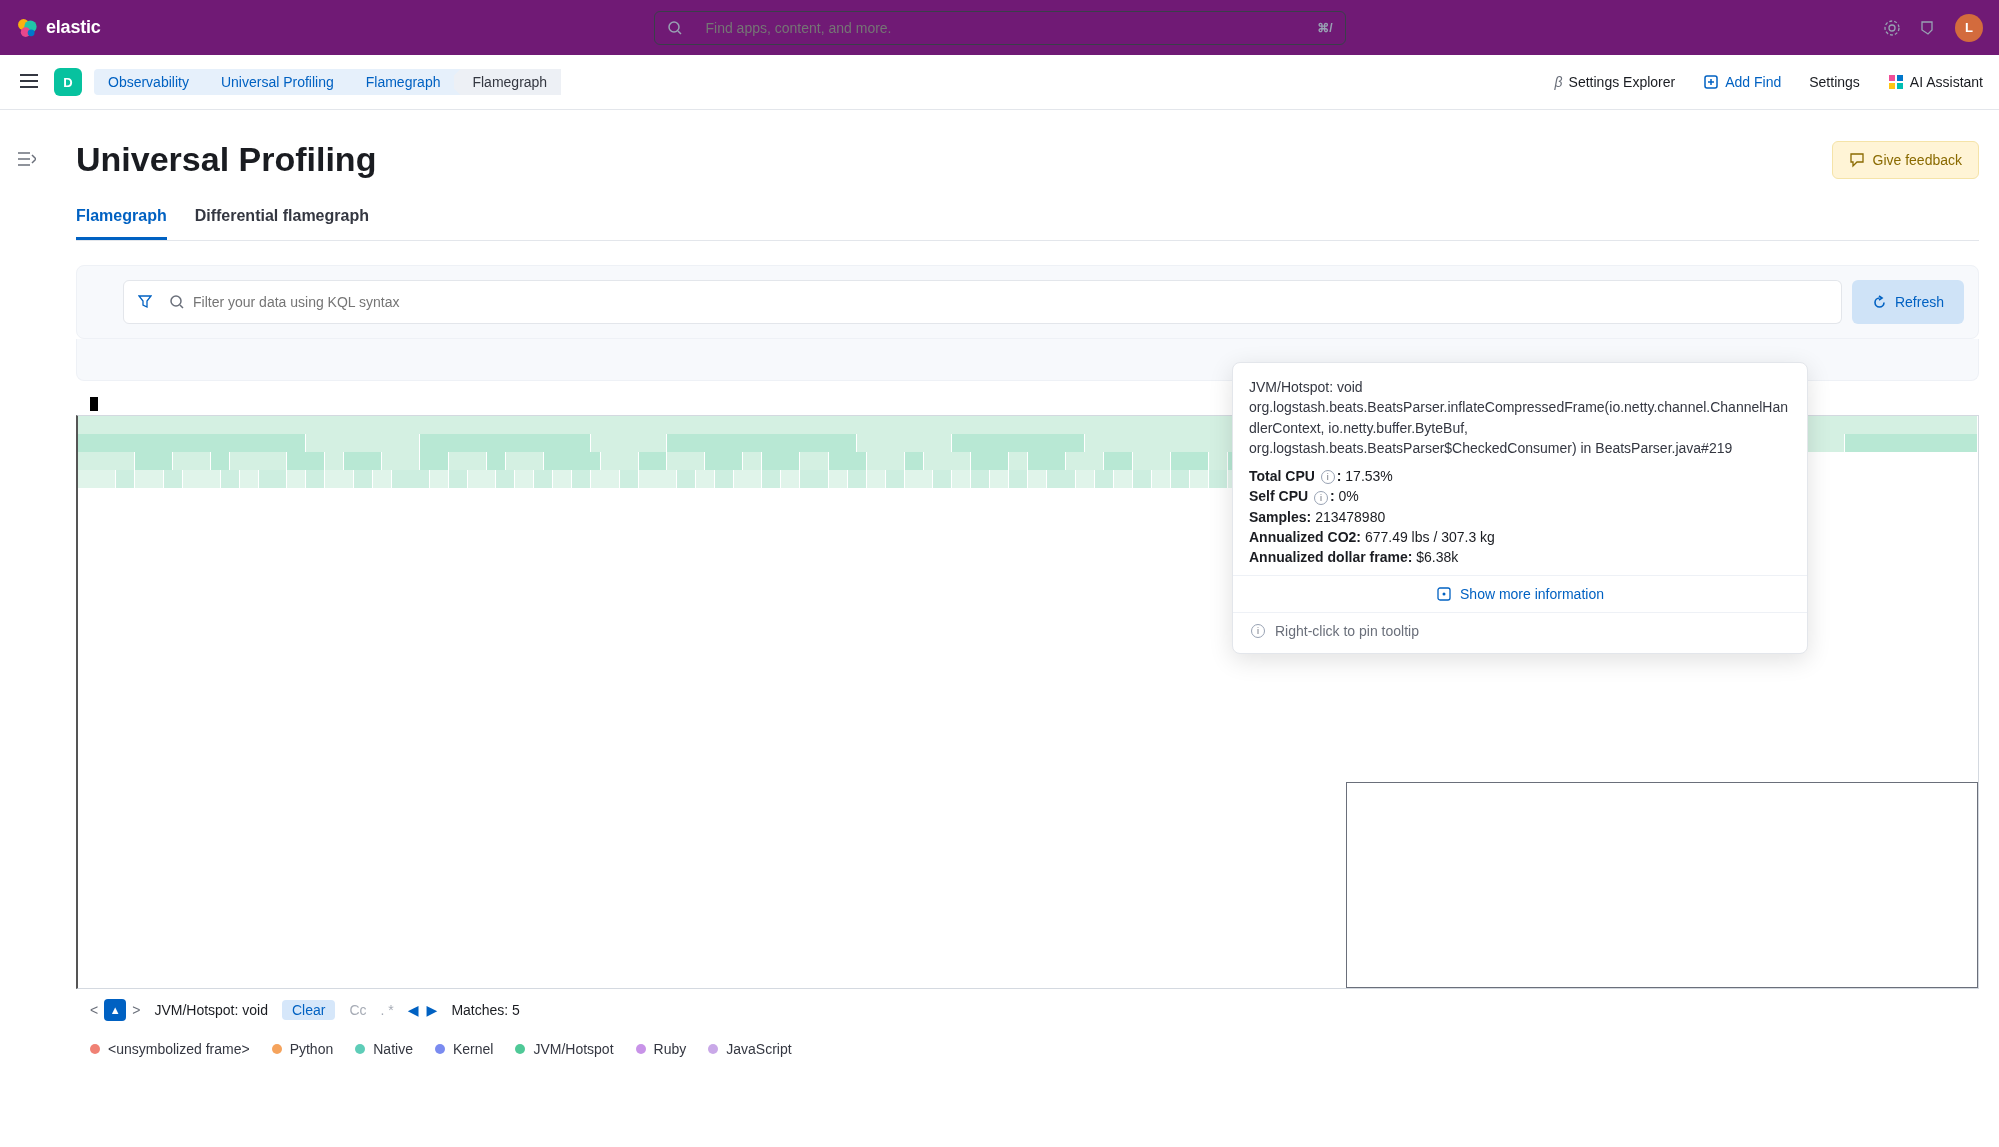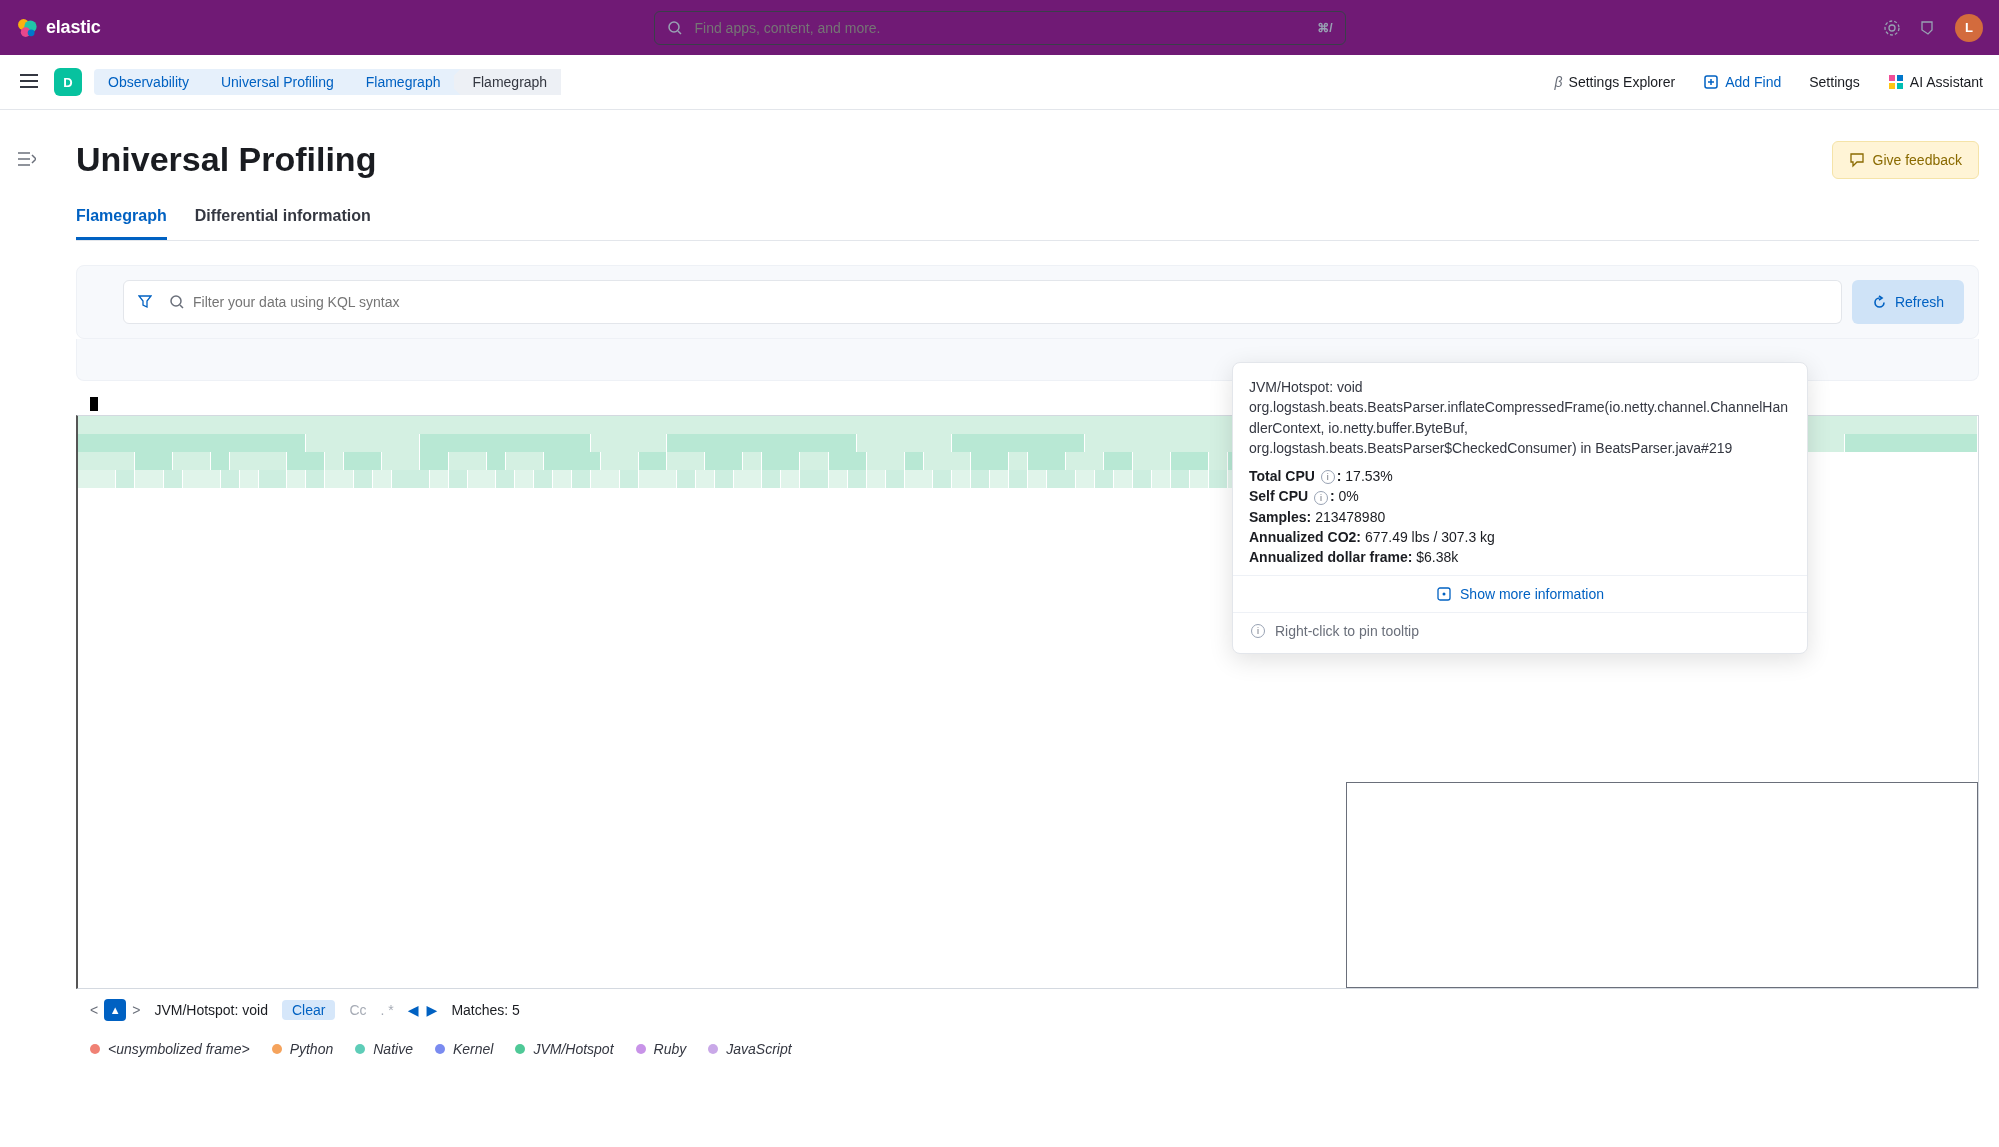--- a/index.html
+++ b/index.html
@@ -3,21 +3,21 @@
 <meta charset="utf-8">
 <style>
   * { box-sizing: border-box; margin: 0; padding: 0; }
   body { font-family: -apple-system, BlinkMacSystemFont, "Segoe UI", Helvetica, Arial, sans-serif; font-size: 14px; color: #1a1c21; background: #fff; width: 1999px; height: 1147px; position: relative; overflow: hidden; border-radius: 0 0 0 12px;}
   
   
   .top-header { background: #701a75; height: 55px; display: flex; align-items: center; padding: 0 16px; position: relative; }
   .elastic-logo { display: flex; align-items: center; gap: 8px; }
   .elastic-logo svg { width: 22px; height: 22px; }
   .elastic-logo span { color: #fff; font-size: 18px; font-weight: 600; letter-spacing: -0.2px;}
-  .search-bar { position: absolute; left: 50%; transform: translateX(-50%); width: 692px; height: 34px; border: 1px solid #3a3f4a; border-radius: 6px; display: flex; align-items: center; padding: 0 12px; gap: 12px; }
+  .search-bar { position: absolute; left: 50%; transform: translateX(-50%); width: 692px; height: 34px; border: 1px solid #3a3f4a; border-radius: 6px; display: flex; align-items: center; padding: 0 12px; gap: 23px; }
   .search-bar input { background: transparent; border: none; outline: none; color: #98a2b3; font-size: 14px; flex: 1; }
   .kbd-badge { color: #98a2b3; font-size: 12px; font-weight:600;}
   .header-right { margin-left: auto; display: flex; align-items: center; gap: 18px; }
   .header-right .icon-btn { color: #98a2b3; cursor: pointer; display:flex; align-items:center; justify-content:center;}
   .avatar { width: 28px; height: 28px; border-radius: 50%; background: #d36b3d; color: #fff; display: flex; align-items: center; justify-content: center; font-weight: 600; font-size: 13px; }
 
   
   .breadcrumb-bar { height: 55px; border-bottom: 1px solid #e3e6eb; display: flex; align-items: center; padding: 0 16px; gap: 12px; }
   .hamburger { cursor: pointer; padding: 4px; }
   .space-badge { width: 28px; height: 28px; border-radius: 6px; background: #07c29f; color: #fff; display: flex; align-items: center; justify-content: center; font-weight: 700; font-size: 13px; }
@@ -73,21 +73,21 @@
   .nav-tri { display:flex; gap:6px; align-items:center;}
   .tri-btn { color:#6a6f7a; font-size:14px; cursor:pointer;}
   .tri-center { background:#0061c2; color:#fff; width:22px; height:22px; border-radius:4px; display:flex; align-items:center; justify-content:center; font-size:11px;}
   .clear-badge { background:#d6e7fa; color:#0061c2; padding:2px 10px; border-radius:4px; cursor:pointer; font-size:14px;}
   .muted { color:#a6abb5;}
   .play-nav { display:flex; gap:8px;}
   .play-nav span{ color:#0061c2; cursor:pointer;}
   
   
   .legend { display:flex; gap:22px; margin-top: 20px; padding-left:14px; font-size:14px; color:#343741;}
-  .legend .item { display:flex; align-items:center; gap:8px;font-style:italic;}
+  .legend .item { display:flex; align-items:center; gap:8px;}
   .dot { width:10px; height:10px; border-radius:50%; }
 
   
   .tooltip { position:absolute; top: 362px; left: 1232px; width: 576px; background:#fff; border:1px solid #e3e6eb; border-radius:8px; box-shadow: 0 6px 24px rgba(0,0,0,0.12); padding: 14px 16px; font-size:14px; z-index:50;}
   .tooltip .tt-title { color:#343741; line-height:1.45; margin-bottom:10px; word-break: break-word;}
   .tooltip .stat { margin: 4px 0; }
   .tooltip .stat b { font-weight:700;}
   .tooltip .show-more { border-top:1px solid #eef1f6; border-bottom:1px solid #eef1f6; margin:10px -16px 0; padding:10px 0; text-align:center; color:#0061c2; display:flex; align-items:center; justify-content:center; gap:8px; cursor:pointer;}
   .tooltip .pin-hint { color:#6a6f7a; display:flex; align-items:center; gap:8px; padding-top:10px; margin-left:0;}
   .info-circle{ display:inline-flex; width:14px; height:14px; border:1px solid #98a2b3; border-radius:50%; align-items:center; justify-content:center; font-size:9px; color:#6a6f7a; vertical-align:middle; margin:0 2px;}
@@ -188,21 +188,21 @@
     <button class="feedback-btn">
       <svg width="16" height="16" viewBox="0 0 16 16">
           <path d="M2 2 h12 v8 h-6 l-4 4 v-4 h-2 z" fill="none" stroke="#8a6a00" stroke-width="1.3"></path>
         </svg>
       <span>Give feedback</span>
     </button>
   </div>
 
   <div class="tabs">
     <div class="tab active">Flamegraph</div>
-    <div class="tab">Differential information</div>
+    <div class="tab">Differential flamegraph</div>
   </div>
 
   <div class="filter-section">
     <div style="display:flex; flex:1;padding-left:32px;">
       <div class="filter-btn">
         <svg width="14" height="14" viewBox="0 0 14 14">
             <path d="M1 1 h12 l-4 5 v6 l-4 -2 v-4 z" fill="none" stroke="#0061c2" stroke-width="1.3"></path>
           </svg>
       </div>
       <div class="kql-input-wrap">

